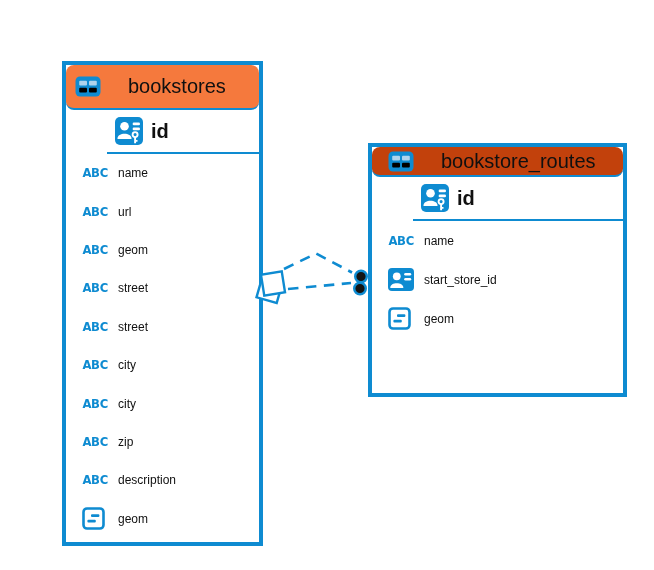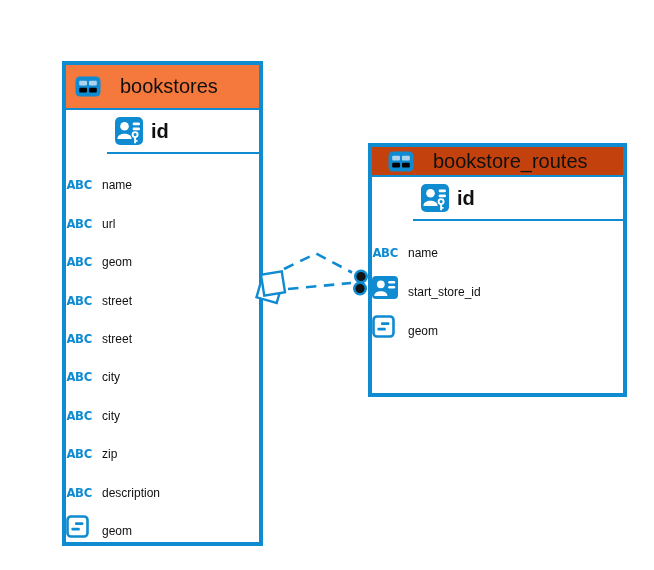--- a/index.html
+++ b/index.html
@@ -16,43 +16,44 @@
     position:absolute;
     background:#fff;
     border:4px solid var(--blue);
     display:flex; flex-direction:column;
     z-index:1;
   }
   #tbl-bookstores{left:62px; top:61px; width:201px; height:485px;}
   #tbl-routes{left:368px; top:143px; width:259px; height:254px;}
 
   .thead{
-    display:flex; align-items:center; gap:16px;
+    display:flex; align-items:center; gap:24px;
     padding:0 9px;
     border-bottom:2px solid var(--blue);
     flex:0 0 auto;
+    border-radius:8px;
   }
   #tbl-bookstores .thead{height:45px; background:#F5793D;}
   #tbl-routes .thead{height:30px; background:#c2410c;padding-left:16px;}
 
   .ttitle{font-size:20px; color:var(--ink); white-space:nowrap;}
 
   .pkrow{
     display:flex; align-items:center; gap:7px;
     padding:0 8px; border-bottom:2px solid var(--blue);
     flex:0 0 auto; background:#fff;margin-left:41px;
   }
   #tbl-bookstores .pkrow{height:44px;}
   #tbl-routes .pkrow{height:44px;}
   .pkname{font-size:20px; font-weight:700; color:var(--ink);}
 
   .fields{display:flex; flex-direction:column; flex:1 1 auto;}
   .frow{
-    display:flex; align-items:flex-end; gap:7px;
-    padding:0 0; background:#fff;
+    display:flex; align-items:center; gap:7px;
+    padding:0 16px; background:#fff;
   }
   #tbl-bookstores .frow{height:38.4px;}
   #tbl-routes .frow{height:39px;}
   .fname{font-size:12px; color:var(--ink); white-space:nowrap;}
 
   .icw{width:29px; flex:0 0 29px; display:flex; align-items:center; justify-content:flex-start;}
 
   .abc{
     color:var(--blue);
     font-weight:800;

